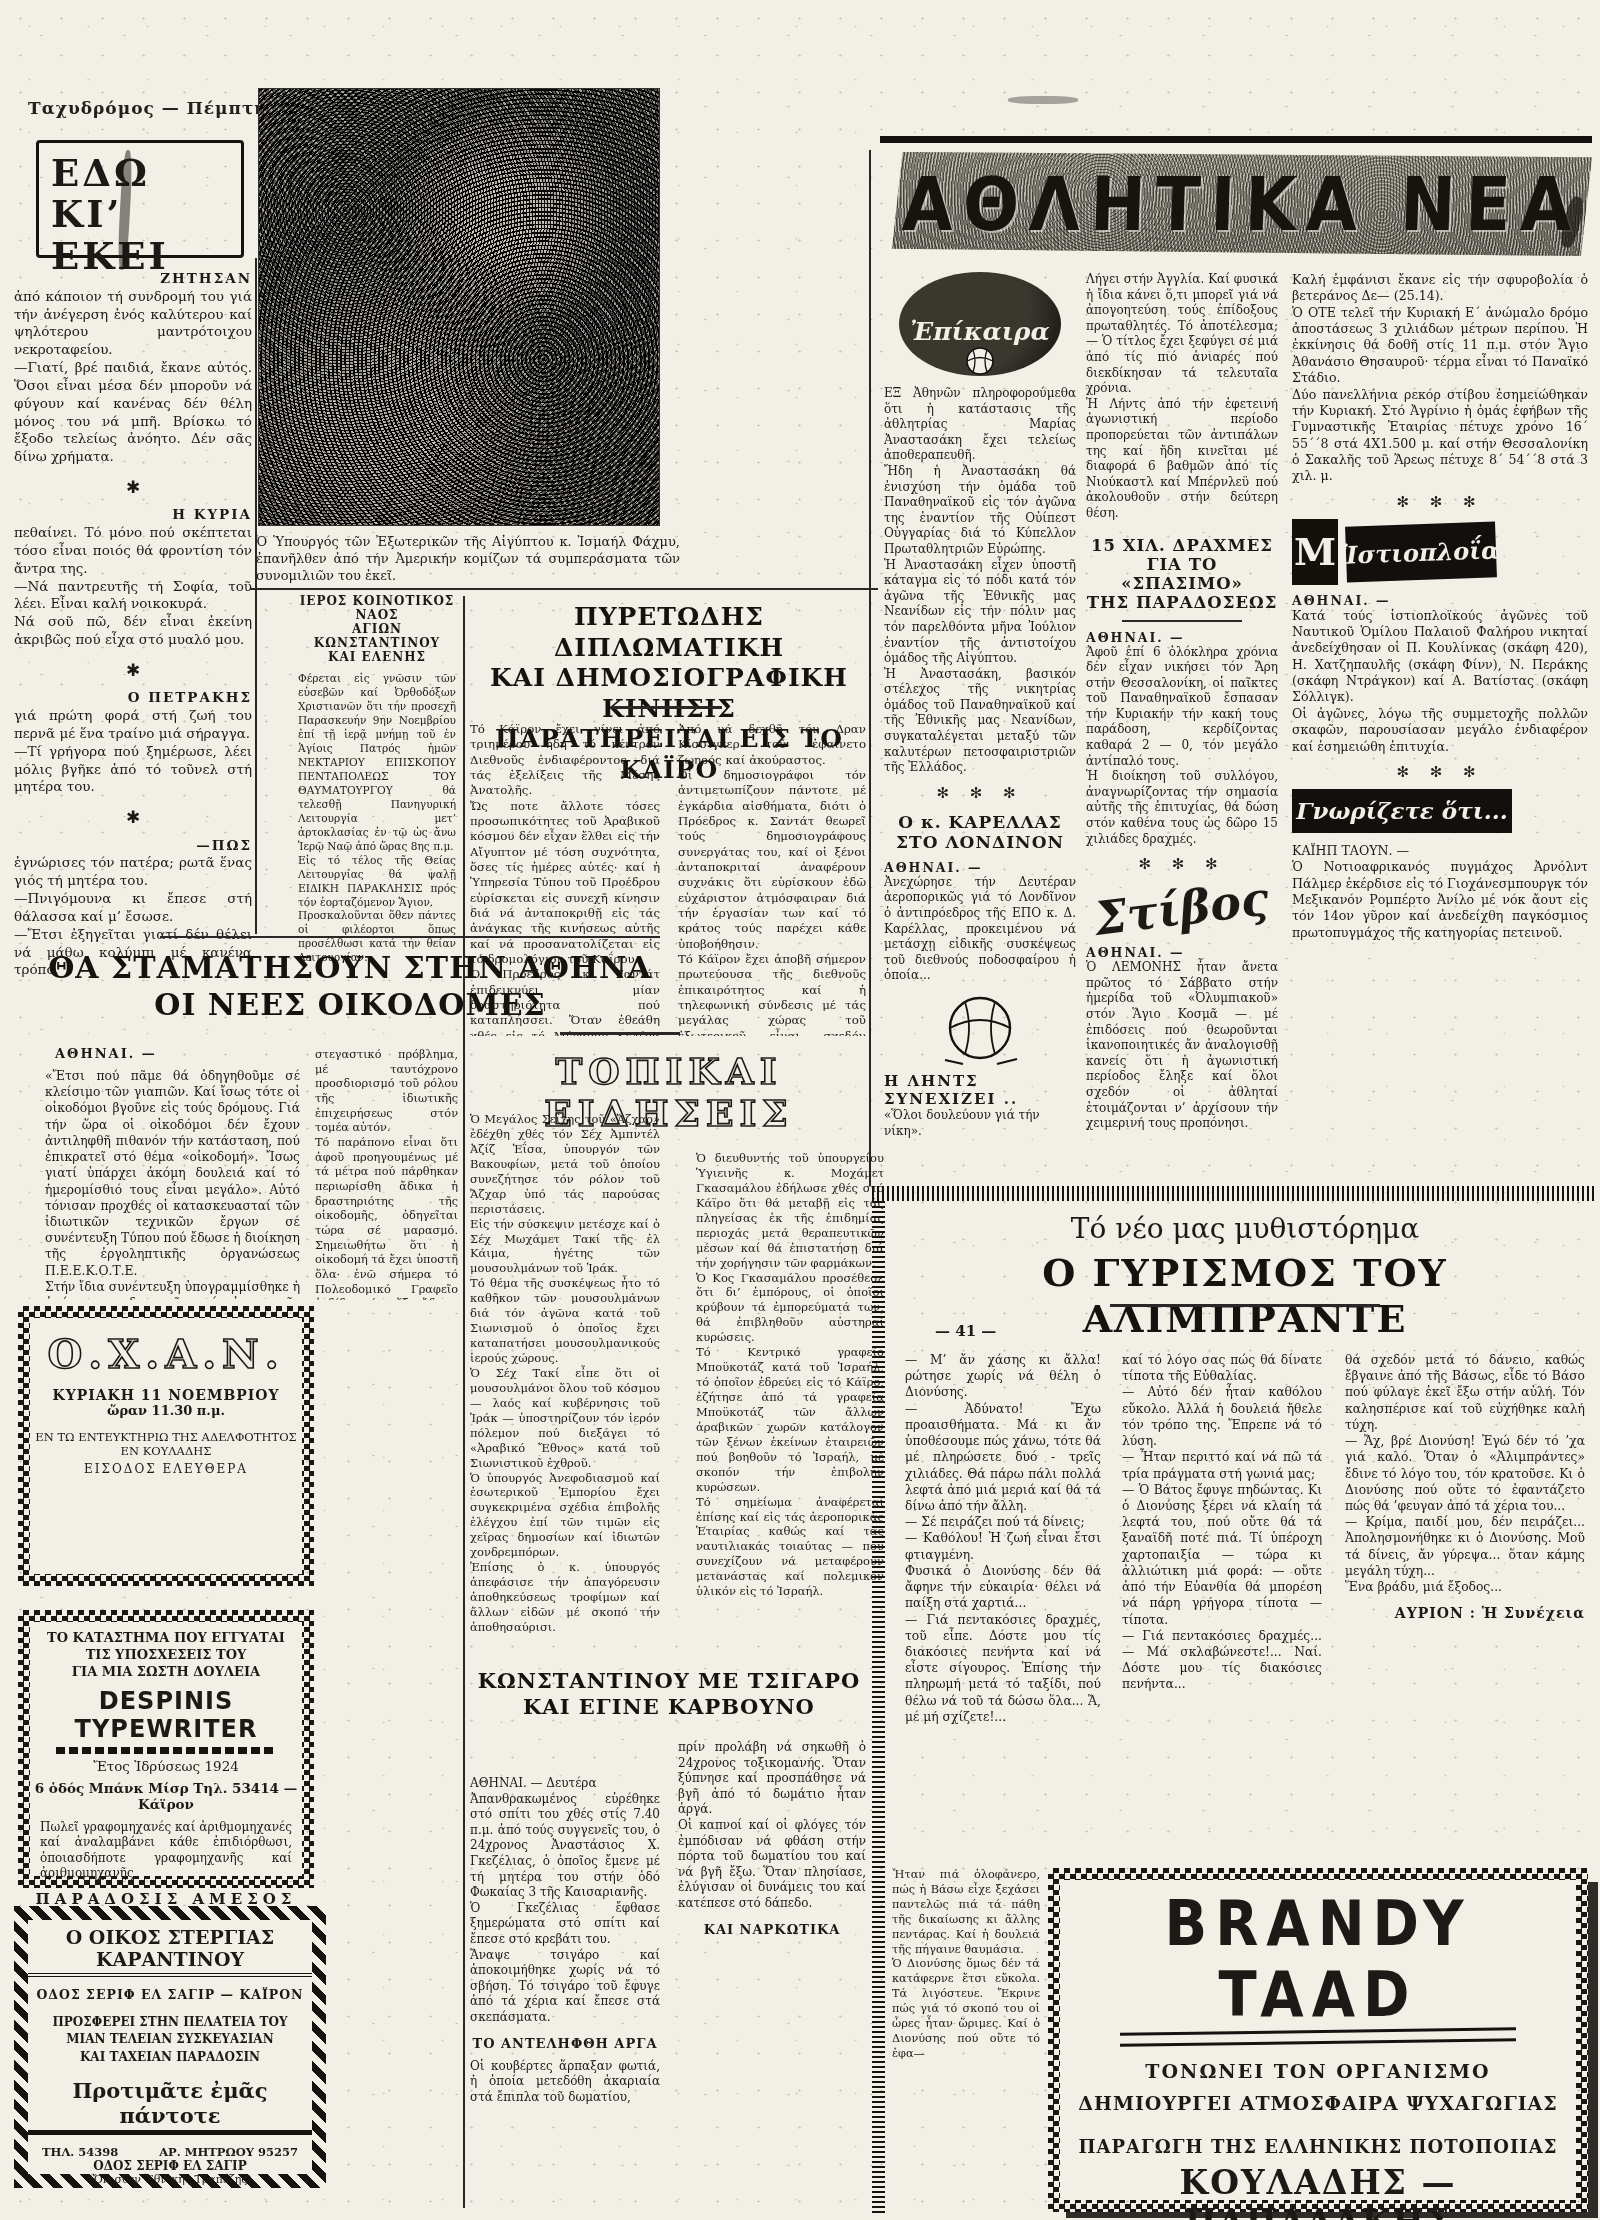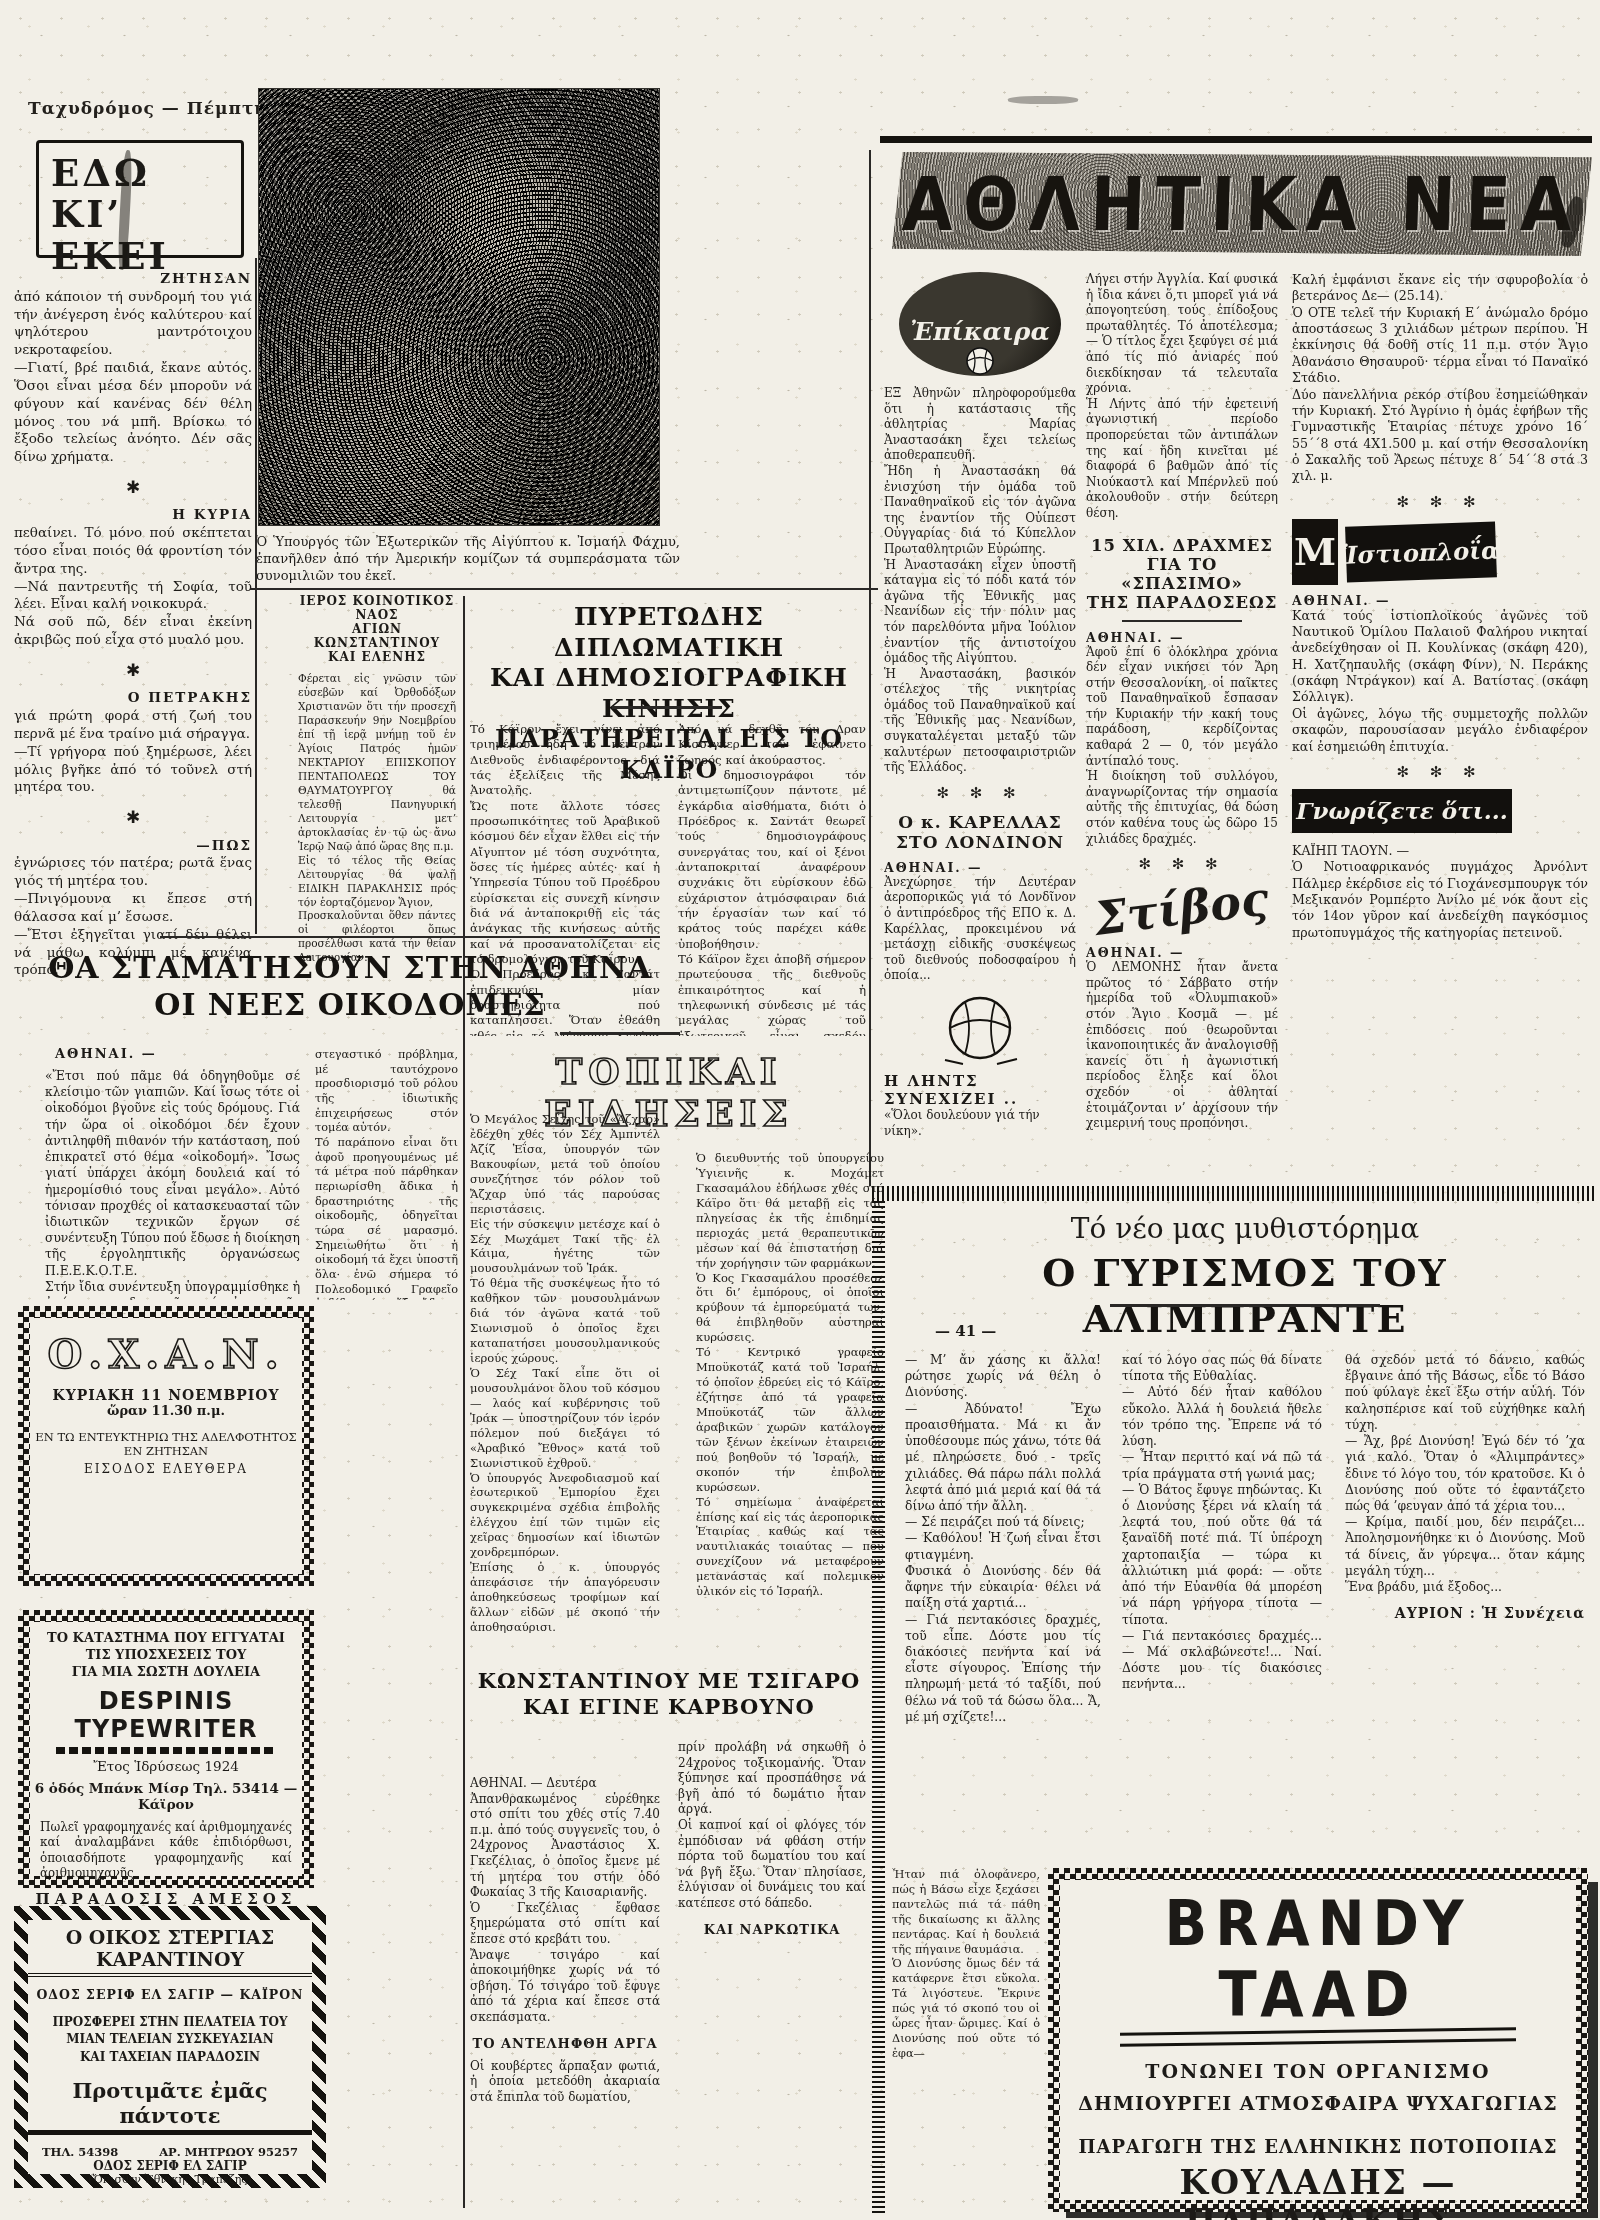--- a/index.html
+++ b/index.html
@@ -155,21 +155,21 @@
 Οἱ καπνοί καί οἱ φλόγες τόν ἐμπόδισαν νά φθάση στήν πόρτα τοῦ δωματίου του καί νά βγῆ ἔξω. Ὅταν πλησίασε, ἐλύγισαν οἱ δυνάμεις του καί κατέπεσε στό δάπεδο.</div>
   <div class="subhead" style="font-size:13px;">ΚΑΙ ΝΑΡΚΩΤΙΚΑ</div>
 </div>
 
 <div class="abs keyframe" style="left:18px;top:1306px;width:296px;height:280px;">
   <div class="inner ctr">
     <div class="outline b" style="font-size:40px;letter-spacing:6px;margin-top:12px;">Ο.Χ.Α.Ν.</div>
     <div class="b" style="font-size:14px;margin-top:10px;letter-spacing:1px;">ΚΥΡΙΑΚΗ 11 ΝΟΕΜΒΡΙΟΥ</div>
     <div class="b" style="font-size:13px;">ὥραν 11.30 π.μ.</div>
     <div style="font-size:11.5px;margin-top:12px;">ΕΝ ΤΩ ΕΝΤΕΥΚΤΗΡΙΩ ΤΗΣ ΑΔΕΛΦΟΤΗΤΟΣ</div>
-    <div style="font-size:11.5px;">ΕΝ ΖΗΤΗΣΑΝ</div>
+    <div style="font-size:11.5px;">ΕΝ ΚΟΥΛΑΔΗΣ</div>
     <div style="font-size:12px;margin-top:4px;letter-spacing:2px;">ΕΙΣΟΔΟΣ ΕΛΕΥΘΕΡΑ</div>
   </div>
 </div>
 
 <div class="abs keyframe" style="left:18px;top:1610px;width:296px;height:278px;">
   <div class="inner ctr">
     <div class="b pre" style="font-size:13px;margin-top:8px;line-height:1.3;">ΤΟ ΚΑΤΑΣΤΗΜΑ ΠΟΥ ΕΓΓΥΑΤΑΙ
 ΤΙΣ ΥΠΟΣΧΕΣΕΙΣ ΤΟΥ
 ΓΙΑ ΜΙΑ ΣΩΣΤΗ ΔΟΥΛΕΙΑ</div>
     <div class="b" style="font-size:24px;margin-top:6px;letter-spacing:1px;font-family:'DejaVu Sans',sans-serif;">DESPINIS TYPEWRITER</div>

